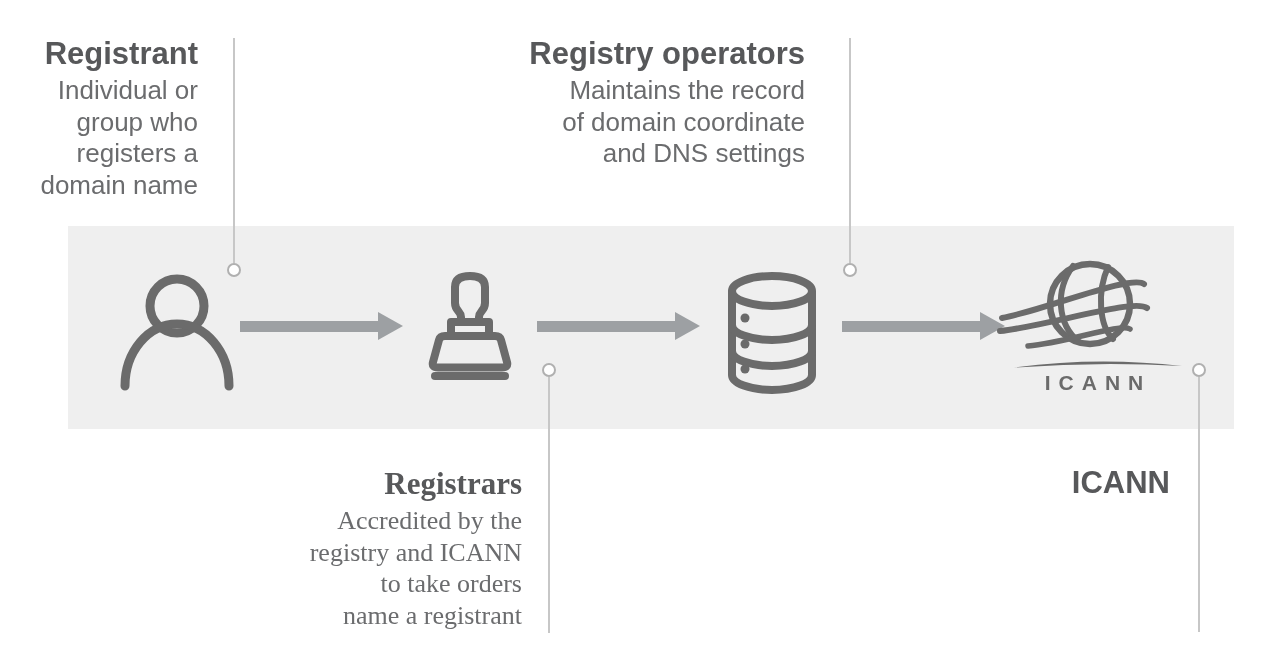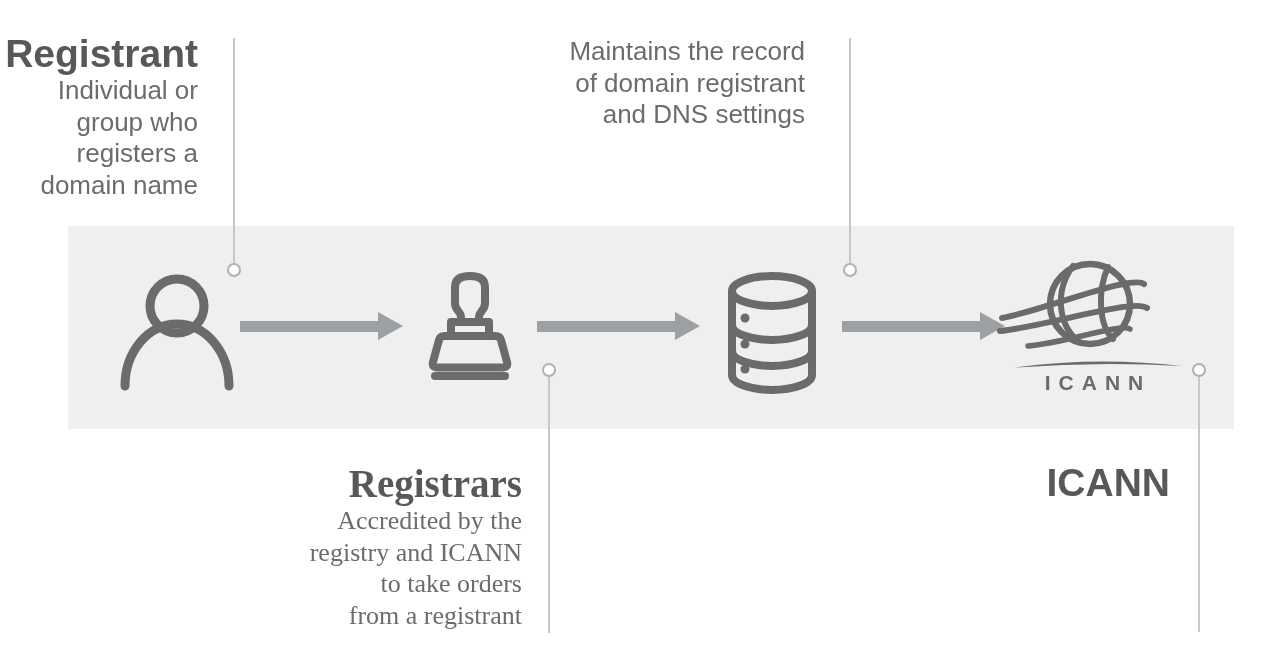--- a/index.html
+++ b/index.html
@@ -17,21 +17,21 @@
     position: absolute;
     left: 68px; top: 226px;
     width: 1166px; height: 203px;
     background: #efefef;
   }
 
   
   .label { position: absolute; text-align: right; }
   .label h2 {
     margin: 0 0 3px 0;
-    font-size: 39px;
+    font-size: 31px;
     line-height: 36px;
     font-weight: bold;
     color: #57585a;
   }
   .label p {
     margin: 0;
     font-size: 26px;
     line-height: 31.5px;
     color: #6b6c6e;
     white-space: pre-line;
@@ -184,30 +184,31 @@
 
   <div class="label label-registrant">
     <h2>Registrant</h2>
     <p>Individual or
 group who
 registers a
 domain name</p>
   </div>
 
   <div class="label label-registry-operators">
+    <h2>Registry operators</h2>
     <p>Maintains the record
-of domain registrant
+of domain coordinate
 and DNS settings</p>
   </div>
 
   <div class="label label-registrars">
     <h2>Registrars</h2>
     <p>Accredited by the
 registry and ICANN
 to take orders
-from a registrant</p>
+name a registrant</p>
   </div>
 
   <div class="label label-icann">
     <h2>ICANN</h2>
   </div>
 
 </div>
 
 </body></html>

